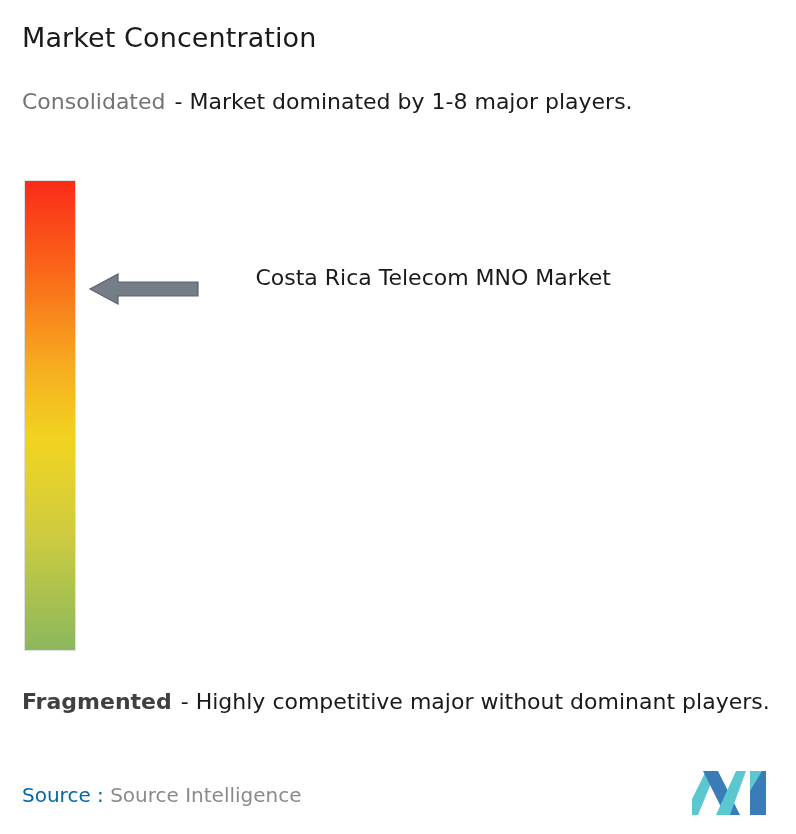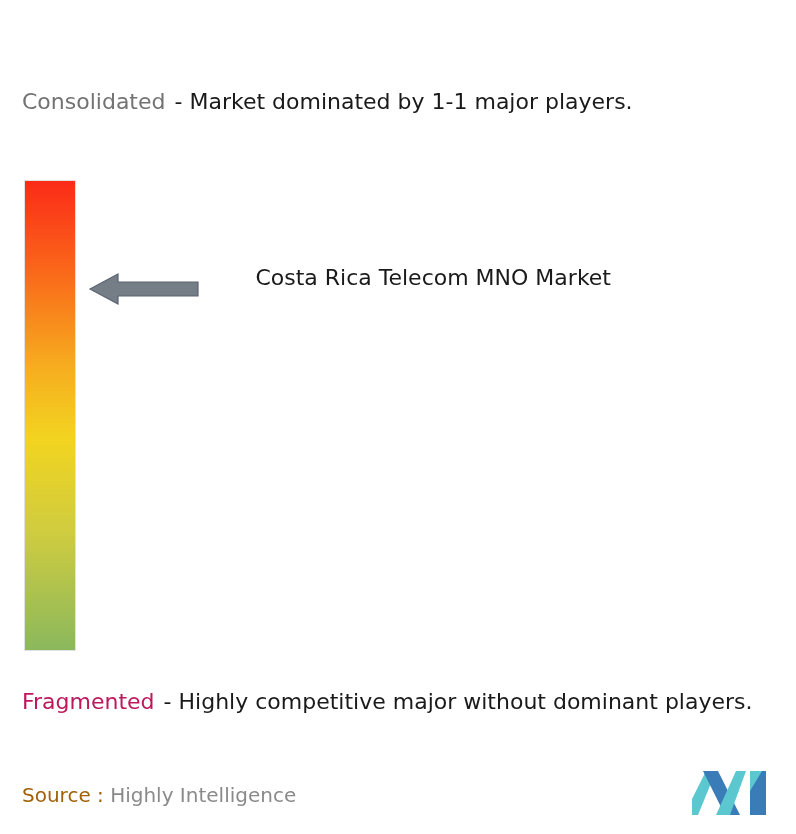--- a/index.html
+++ b/index.html
@@ -51,21 +51,22 @@
     top: 686px;
     width: 766px;
     font-size: 22px;
     line-height: 31px;
     color: #1a1a1a;
   }
   .kw-consolidated {
     color: #737373;
   }
   .kw-fragmented {
-    color: #be185d;
+    color: #404040;
+    font-weight: bold;
   }
   .kw-spacer {
     display: inline-block;
     width: 9px;
   }
 
   
   .scale-bar {
     position: absolute;
     left: 25px;
@@ -114,58 +115,59 @@
   
   .source-line {
     position: absolute;
     left: 22px;
     top: 782px;
     font-size: 20px;
     line-height: 26px;
     color: #808080;
     white-space: nowrap;
   }
-  .source-label { color: #a16207; }
+  .source-label { color: #0369a1; }
   .source-value { color: #8a8a8a; }
 
   .brand-logo {
     position: absolute;
     left: 692px;
     top: 769px;
     width: 80px;
     height: 46px;
   }
 </style>
 </head>
 <body>
 
 <div id="chart-root">
 
+  <div class="chart-title">Market Concentration</div>
 
   <div class="legend-top">
-    <span class="kw-consolidated">Consolidated</span><span class="kw-spacer"></span><span>- Market dominated by 1-1 major players.</span>
+    <span class="kw-consolidated">Consolidated</span><span class="kw-spacer"></span><span>- Market dominated by 1-8 major players.</span>
   </div>
 
   <div class="scale-bar" style="background: linear-gradient(rgb(251, 43, 24) 0%, rgb(250, 106, 25) 20%, rgb(246, 174, 31) 40%, rgb(242, 212, 32) 55%, rgb(207, 204, 63) 75%, rgb(139, 184, 93) 100%);"></div>
 
   <div class="pointer-arrow" style="top: 271.87px;">
     <svg width="112" height="34" viewBox="0 0 112 34" xmlns="http://www.w3.org/2000/svg">
       <polygon points="2,17 30,2 30,10 110,10 110,24 30,24 30,32" fill="#757D86" stroke="#5C6472" stroke-width="1.2" stroke-linejoin="miter"></polygon>
     </svg>
   </div>
 
   <div class="callout-label" style="top: 260.87px;">Costa Rica Telecom MNO Market</div>
 
   <div class="legend-bottom">
     <span class="kw-fragmented">Fragmented</span><span class="kw-spacer"></span><span>- Highly competitive major without dominant players.</span>
   </div>
 
   <div class="source-line">
     <span class="source-label">Source :</span>
-    <span class="source-value">Highly Intelligence</span>
+    <span class="source-value">Source Intelligence</span>
   </div>
 
   <div class="brand-logo">
     <svg width="80" height="46" viewBox="0 0 80 46" xmlns="http://www.w3.org/2000/svg">
 
       <polygon points="0,46 0,30 14,2 24,2 6,46" fill="#5BC8D0"></polygon>
 
       <polygon points="11,2 26,2 48,46 33,46" fill="#3A7CB8"></polygon>
 
       <polygon points="38,46 24,46 44,2 54,2" fill="#5BC8D0"></polygon>

